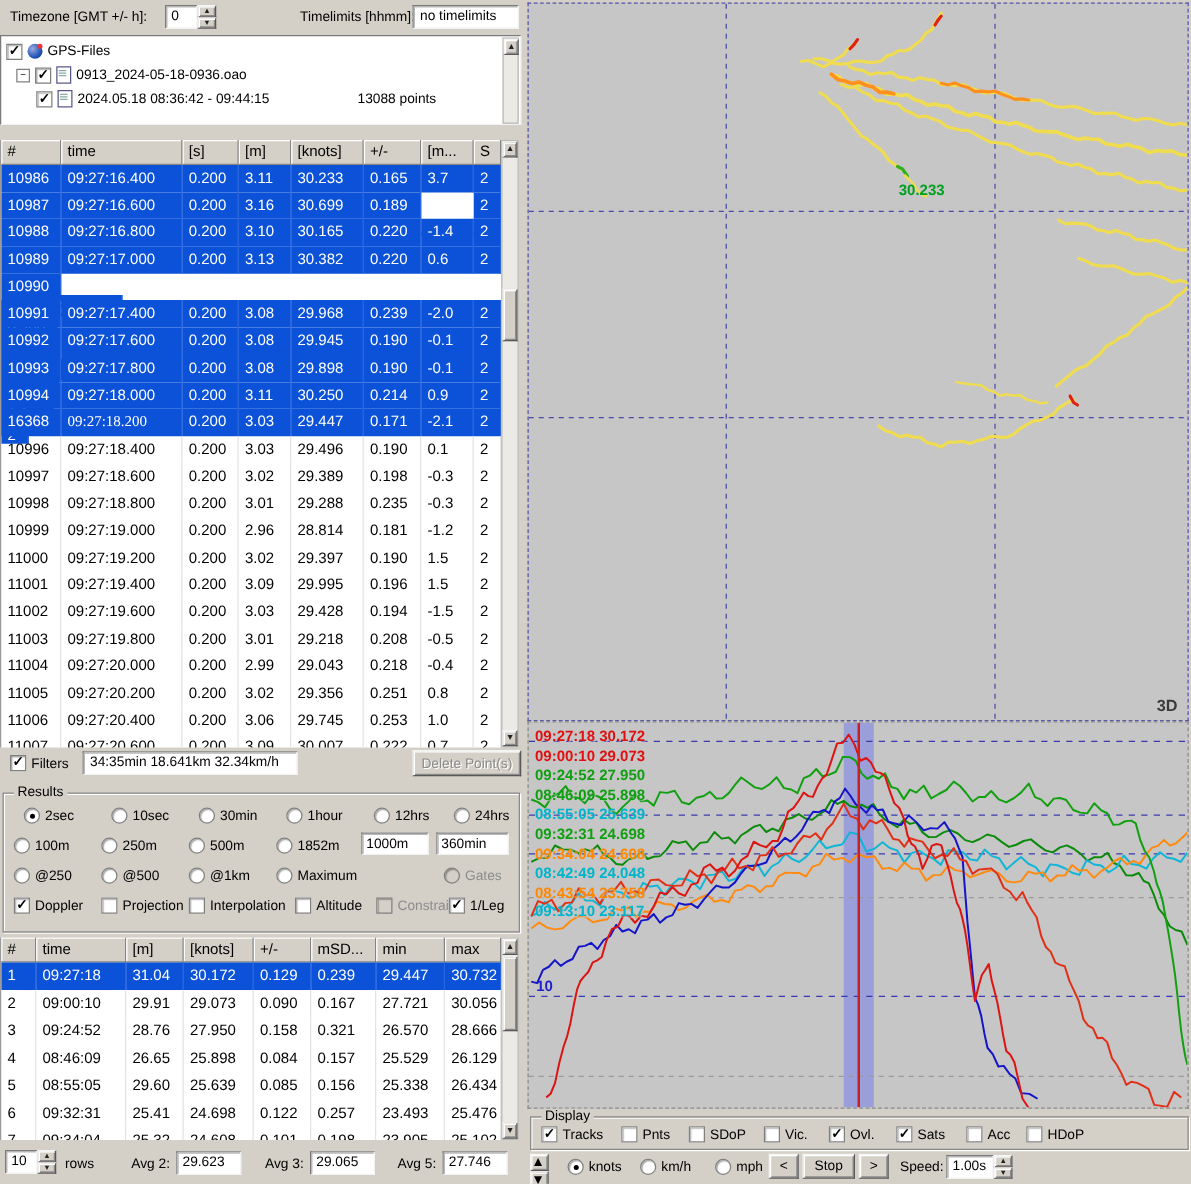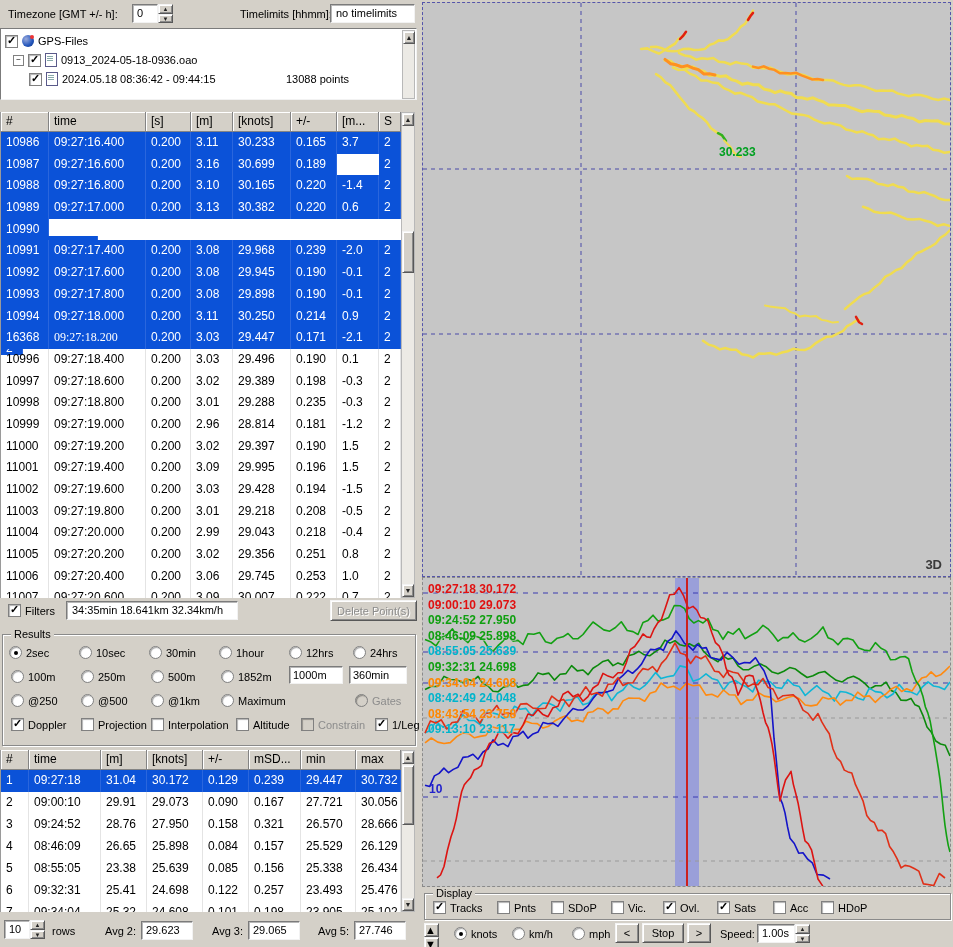--- a/index.html
+++ b/index.html
@@ -343,21 +343,21 @@
   <label class="ctrl" style="left:8px;top:3px;">
     <span class="check on"></span>
     <span class="ctrl-lbl">Filters</span>
   </label>
   <div class="abs sunken" style="left:66px;top:1px;width:172px;height:19px;line-height:17px;padding-left:5px;">34:35min 18.641km 32.34km/h</div>
   <div class="abs raised btn dis" style="left:330px;top:0;width:87px;height:21px;">Delete Point(s)</div>
 </div>
 
 <div class="abs groupbox" style="left:2px;top:634px;width:414px;height:112px;">
   <span class="grouplabel">Results</span>
-  <div id="res-row1" class="abs" style="left:4px;top:10px;width:406px;height:15px;">
+  <div id="res-row1" class="abs" style="left:14px;top:10px;width:406px;height:15px;">
       <label class="ctrl" style="left: 2px;">
         <span class="radio on"></span>
         <span class="ctrl-lbl">2sec</span>
       </label>
       <label class="ctrl" style="left: 72px;">
         <span class="radio"></span>
         <span class="ctrl-lbl">10sec</span>
       </label>
       <label class="ctrl" style="left: 142px;">
         <span class="radio"></span>
@@ -430,21 +430,21 @@
         <span class="ctrl-lbl">Interpolation</span>
       </label>
       <label class="ctrl" style="left: 227px;">
         <span class="check"></span>
         <span class="ctrl-lbl">Altitude</span>
       </label>
       <label class="ctrl dis" style="left: 292px;">
         <span class="check"></span>
         <span class="ctrl-lbl">Constrain</span>
       </label>
-      <label class="ctrl" style="left: 366px;">
+      <label class="ctrl" style="left: 350px;">
         <span class="check on"></span>
         <span class="ctrl-lbl">1/Leg</span>
       </label>
     </div>
   <input class="abs sunken" style="left: 286px; top: 31px; width: 54px; height: 18px; font-size: 11px; padding-left: 3px; font-family: &quot;Liberation Sans&quot;, sans-serif;" value="1000m">
   <input class="abs sunken" style="left: 346px; top: 31px; width: 58px; height: 18px; font-size: 11px; padding-left: 3px; font-family: &quot;Liberation Sans&quot;, sans-serif;" value="360min">
 </div>
 
 <div id="results-table" class="abs tablebox" style="left:0;top:750px;width:401px;height:162px;">
     <div class="trow" style="height: 20px;">
@@ -493,21 +493,21 @@
       <div class="td" style="width: 46px;">26.65</div>
       <div class="td" style="width: 56px;">25.898</div>
       <div class="td" style="width: 46px;">0.084</div>
       <div class="td" style="width: 52px;">0.157</div>
       <div class="td" style="width: 55px;">25.529</div>
       <div class="td" style="width: 45px;">26.129</div>
     </div>
     <div class="trow" style="height: 22px;">
       <div class="td" style="width: 28px;">5</div>
       <div class="td" style="width: 72px;">08:55:05</div>
-      <div class="td" style="width: 46px;">23.38</div>
+      <div class="td" style="width: 46px;">29.60</div>
       <div class="td" style="width: 56px;">25.639</div>
       <div class="td" style="width: 46px;">0.085</div>
       <div class="td" style="width: 52px;">0.156</div>
       <div class="td" style="width: 55px;">25.338</div>
       <div class="td" style="width: 45px;">26.434</div>
     </div>
     <div class="trow" style="height: 22px;">
       <div class="td" style="width: 28px;">6</div>
       <div class="td" style="width: 72px;">09:32:31</div>
       <div class="td" style="width: 46px;">25.41</div>

